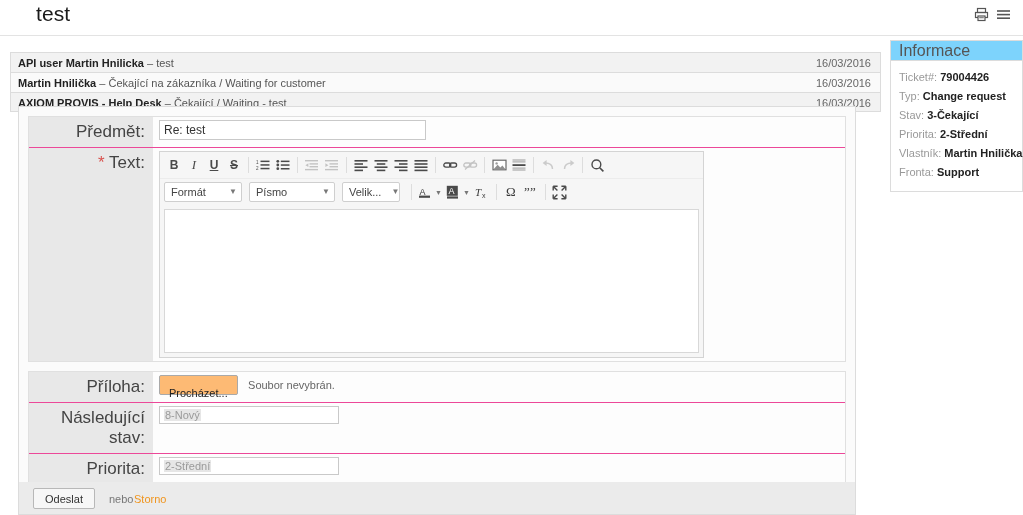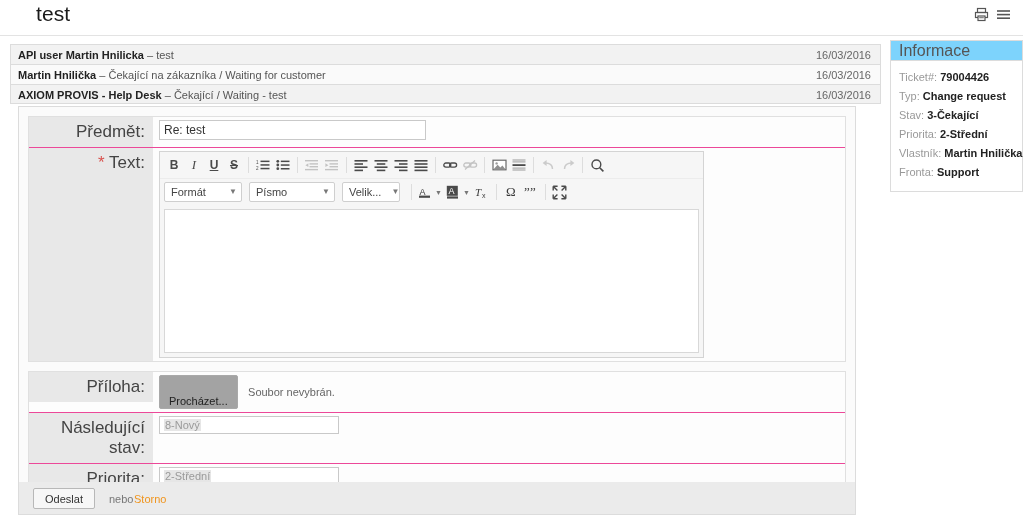--- a/index.html
+++ b/index.html
@@ -25,21 +25,21 @@
     letter-spacing: .1px;
   }
   .header-icons {
     position: absolute; right: 12px; top: 7px;
     display: flex; align-items: center; gap: 7px;
   }
   .hicon { width: 15px; height: 15px; display: block; cursor: pointer; }
   .hicon svg { display: block; }
 
   
-  .articles { position: absolute; left: 10px; top: 44px; width: 871px; }
+  .articles { position: absolute; left: 10px; top: 52px; width: 871px; }
   .article-row {
     position: relative; height: 20px; line-height: 20px;
     border: 1px solid #dcdcdc; border-bottom: none;
     padding: 0 8px 0 7px;
     background: #f2f2f2;
     font-size: 11px; color: #444;
     white-space: nowrap; overflow: hidden; cursor: pointer;
   }
   .article-row.alt { background: #fafafa; }
   .article-row:last-child { border-bottom: 1px solid #dcdcdc; }
@@ -162,22 +162,22 @@
     position: absolute; left: 90px; top: 11px;
     font-size: 11px; color: #777;
   }
   .cancel-link {
     position: absolute; left: 115px; top: 11px;
     font-size: 11px; color: #f0951e; text-decoration: none; cursor: pointer;
   }
 
   .browse-btn {
     display: inline-block; vertical-align: middle;
-    height: 20px; line-height: 18px; padding: 16px 9px;
-    background: #a3a3a3; border: 1px solid #a9a9a9; border-radius: 2px;
+    height: 20px; line-height: 18px; padding: 8px 9px;
+    background: #fdba74; border: 1px solid #a9a9a9; border-radius: 2px;
     font-size: 11px; color: #222; cursor: pointer;
   }
   .file-none {
     display: inline-block; vertical-align: middle;
     margin-left: 7px; font-size: 11px; color: #666;
   }
 </style>
 </head>
 <body>
 

